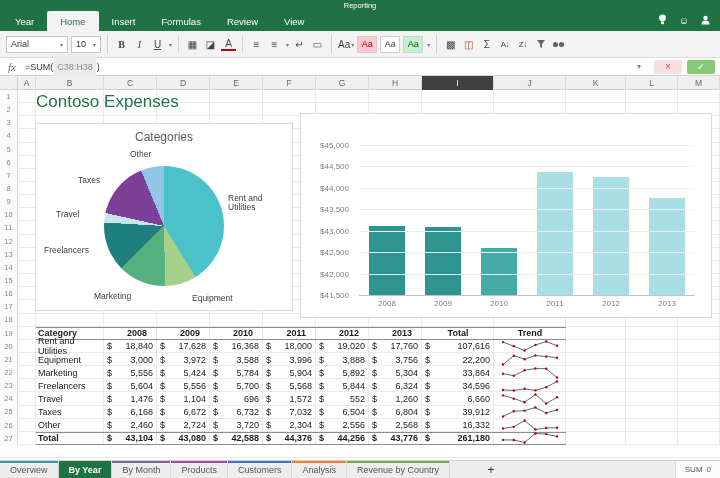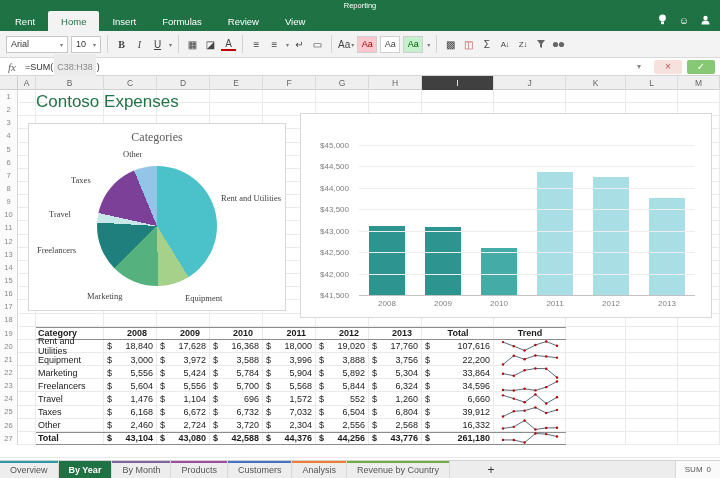--- a/index.html
+++ b/index.html
@@ -58,21 +58,21 @@
   .sheet { position:absolute; left:0; top:90px; width:720px; height:370px; background:#fff;
     background-image:repeating-linear-gradient(to bottom, transparent 0 12.15px, #EAEAEA 12.15px 13.15px); }
   .vline { position:absolute; top:0; bottom:15px; width:1px; background:#EAEAEA; }
   .rowgutter { position:absolute; left:0; top:0; width:18px; background:#FBFBFB; border-right:1px solid #D8D8D8; }
   .rownum { height:13.15px; display:flex; align-items:center; justify-content:center;
     font-size:7.5px; color:#888; }
   .sheet-title { position:absolute; left:36px; top:2px; font-size:17px; color:#217346; }
 
   
   .panel { position:absolute; background:#fff; border:1px solid #D8D8D8; }
-  .pie-panel { left:28px; top:33px; width:258px; height:188px;font-family:Liberation Serif, serif; }
+  .pie-panel { left:35px; top:33px; width:258px; height:188px; }
   .bar-panel { left:300px; top:23px; width:412px; height:205px; }
   .chart-title { width:100%; text-align:center; font-size:12px; color:#595959; margin-top:6px; }
   .pie { position:absolute; left:68px; top:42px; width:120px; height:120px; border-radius:50%; }
   .pielab { position:absolute; font-size:8.5px; color:#404040; line-height:1.1; }
   .ylab { position:absolute; right:4px; font-size:8px; color:#7F7F7F; height:8px; line-height:8px; width:100%; text-align:right; }
   #bar-ylabels { position:absolute; left:0; top:32px; width:52px; height:150px; }
   #bar-plot { position:absolute; left:58px; top:32px; width:336px; height:150px; }
   .bgrid { position:absolute; left:0; width:100%; height:1px; background:#EDEDED; }
   .bgrid.base { background:#C2C2C2; }
   .bars { position:absolute; left:0; bottom:1px; width:100%; height:150px; display:flex; align-items:flex-end; }
@@ -108,21 +108,21 @@
 </style>
 </head>
 <body>
 
 <div class="titlebar">
   <span>Reporting</span>
 </div>
 
 <div class="ribbontabs">
   <div id="ribbon-tabs" style="display:flex">
-      <div class="rtab">Rent</div>
+      <div class="rtab">Year</div>
       <div class="rtab active">Home</div>
       <div class="rtab">Insert</div>
       <div class="rtab">Formulas</div>
       <div class="rtab">Review</div>
       <div class="rtab">View</div>
     </div>
 </div>
 <div class="ribbon-icons">
   <span class="ric">
     <svg width="9" height="11" viewBox="0 0 9 11">

